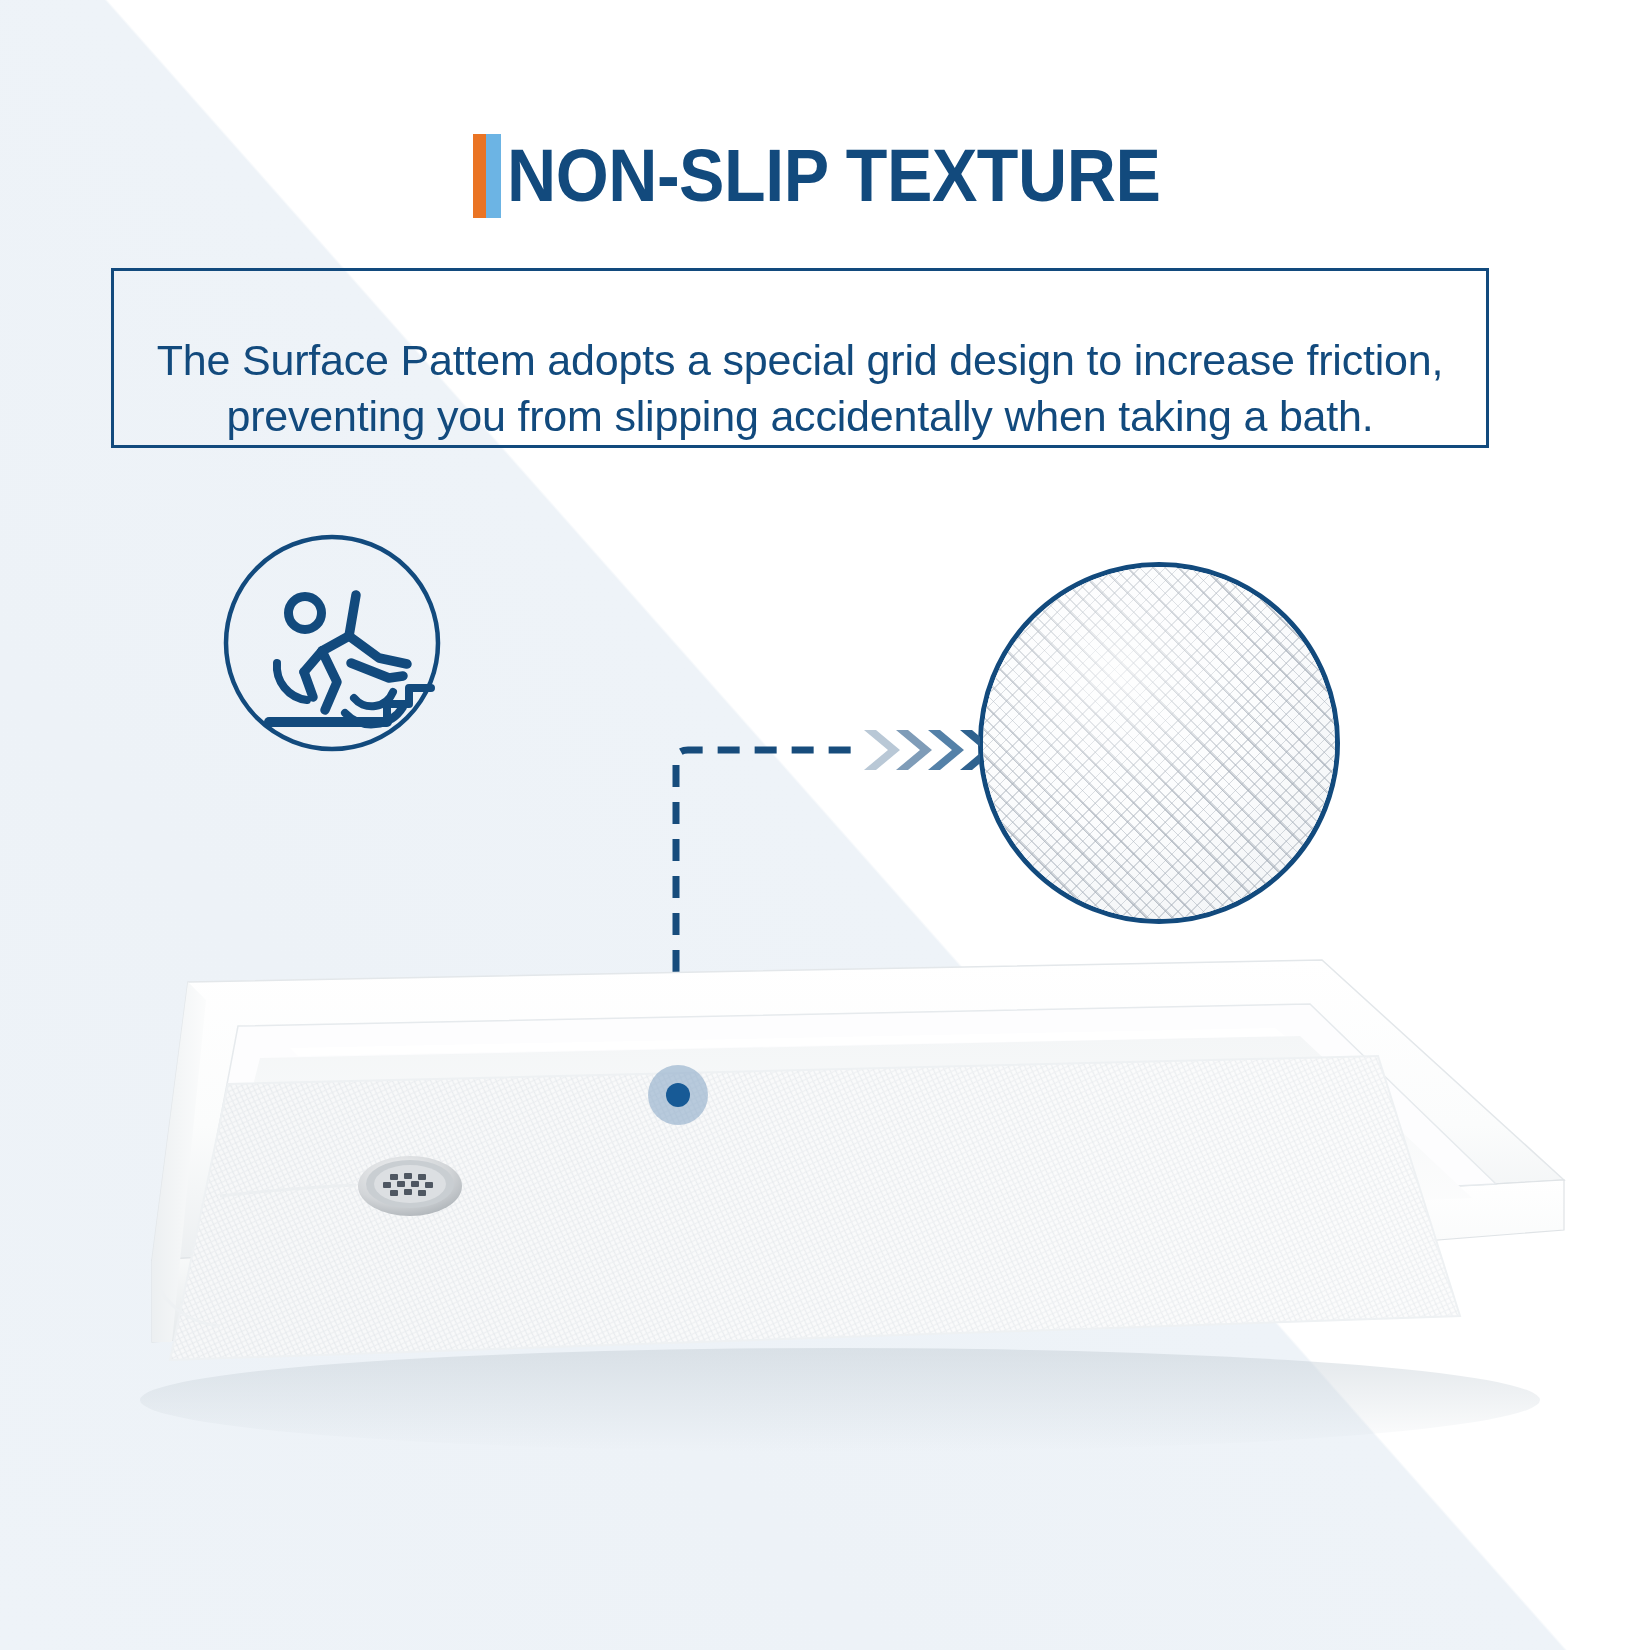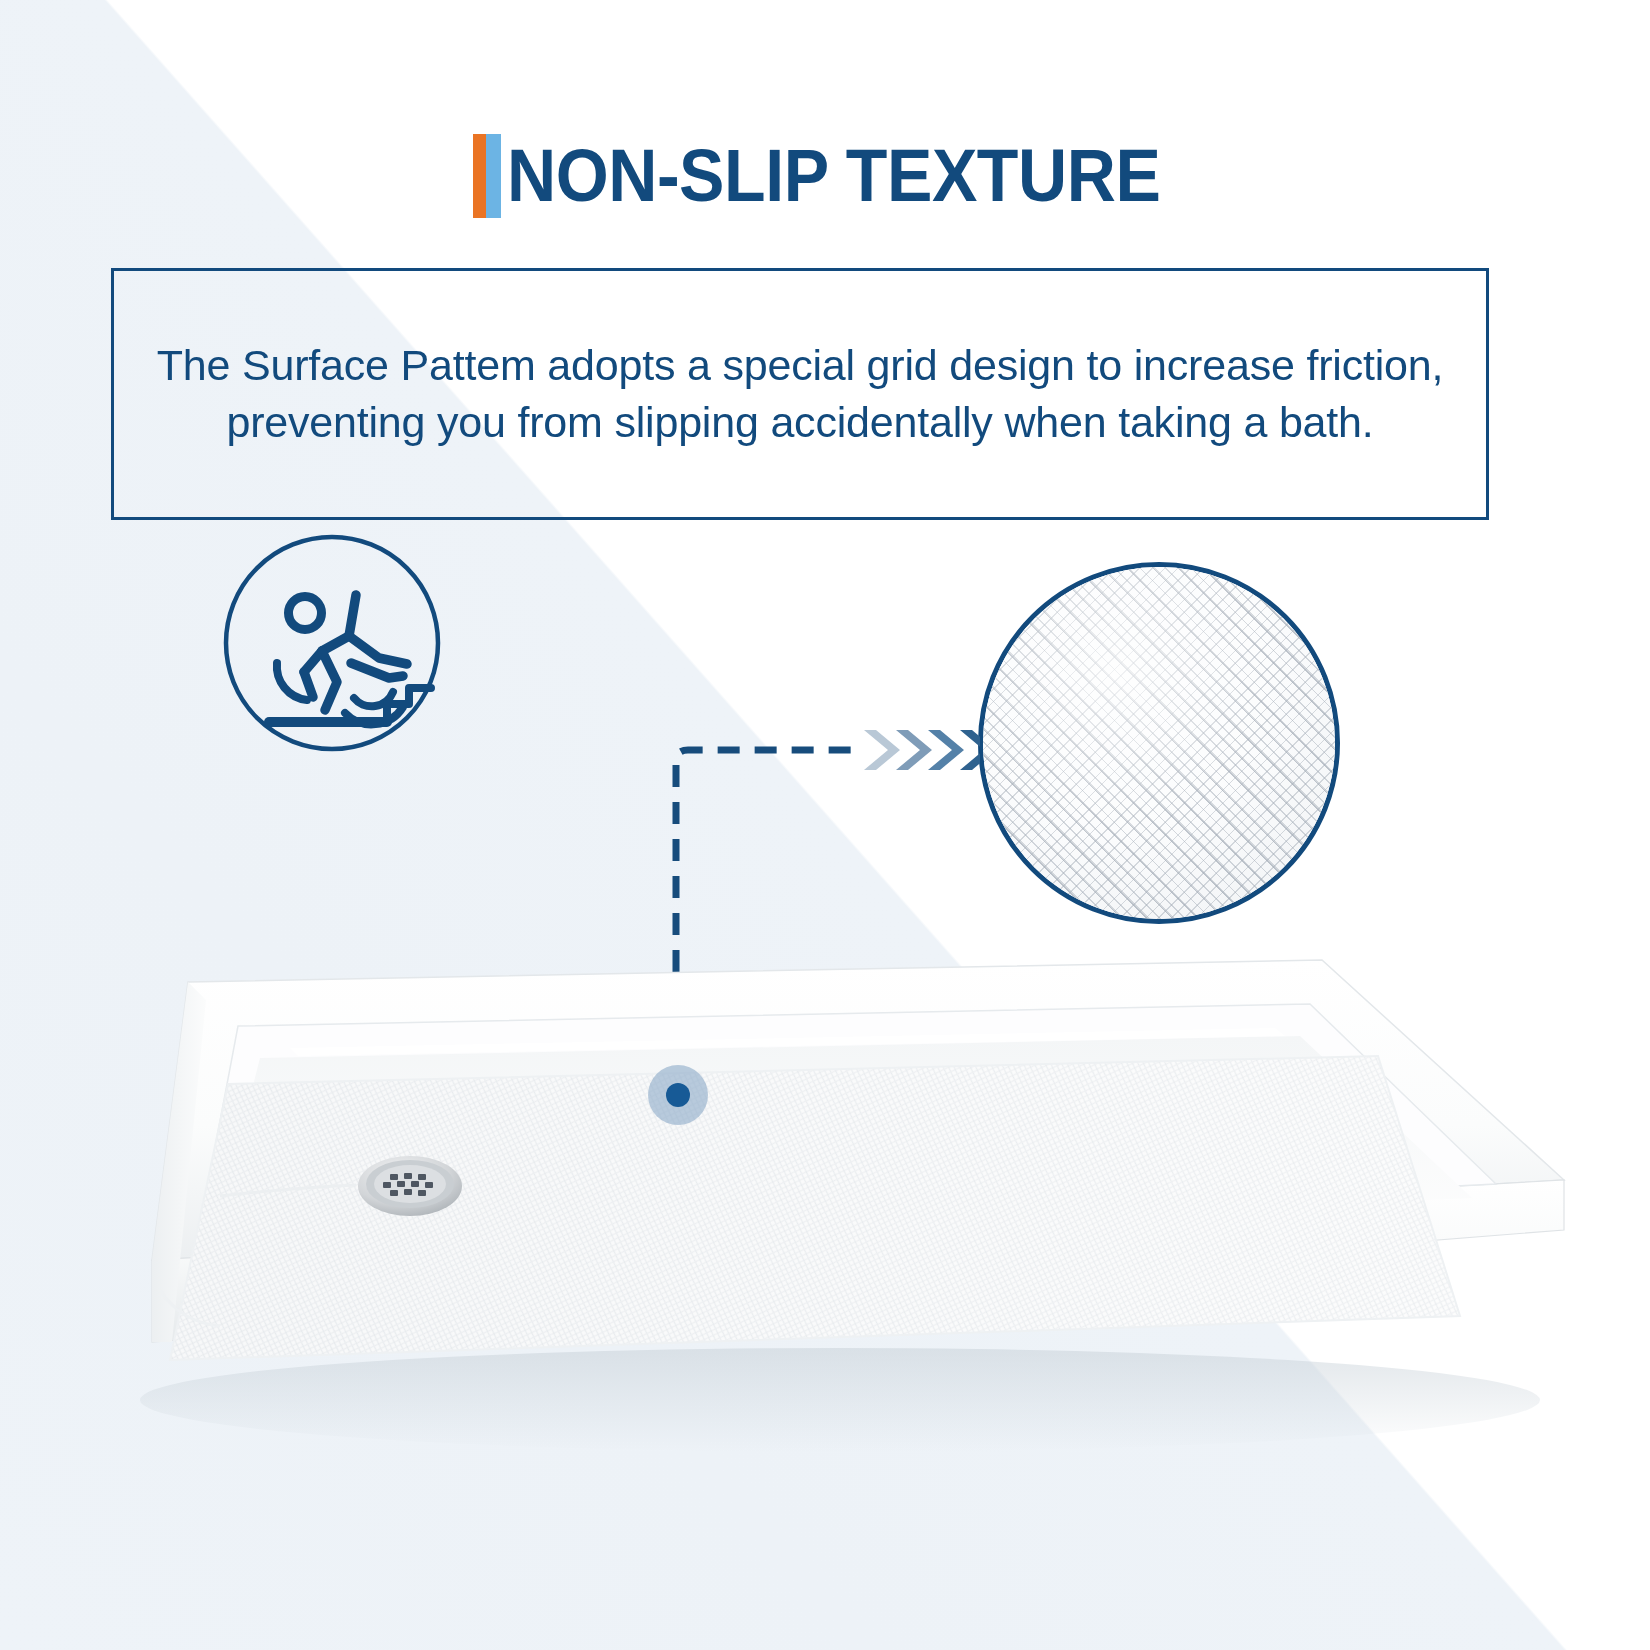--- a/index.html
+++ b/index.html
@@ -70,25 +70,25 @@
     transform: scaleX(0.92);
     transform-origin: left center;
   }
 
   
   .desc-box {
     position: absolute;
     left: 111px;
     top: 268px;
     width: 1378px;
-    height: 252px;
+    height: 180px;
     border: 3px solid #124a7d;
     box-sizing: border-box;
     display: flex;
-    align-items: center;
+    align-items: flex-end;
     justify-content: center;
   }
   .desc-text {
     font-size: 43px;
     line-height: 1.32;
     color: #124a7d;
     text-align: center;
     padding: 0 40px;
     letter-spacing: -0.2px;
   }

